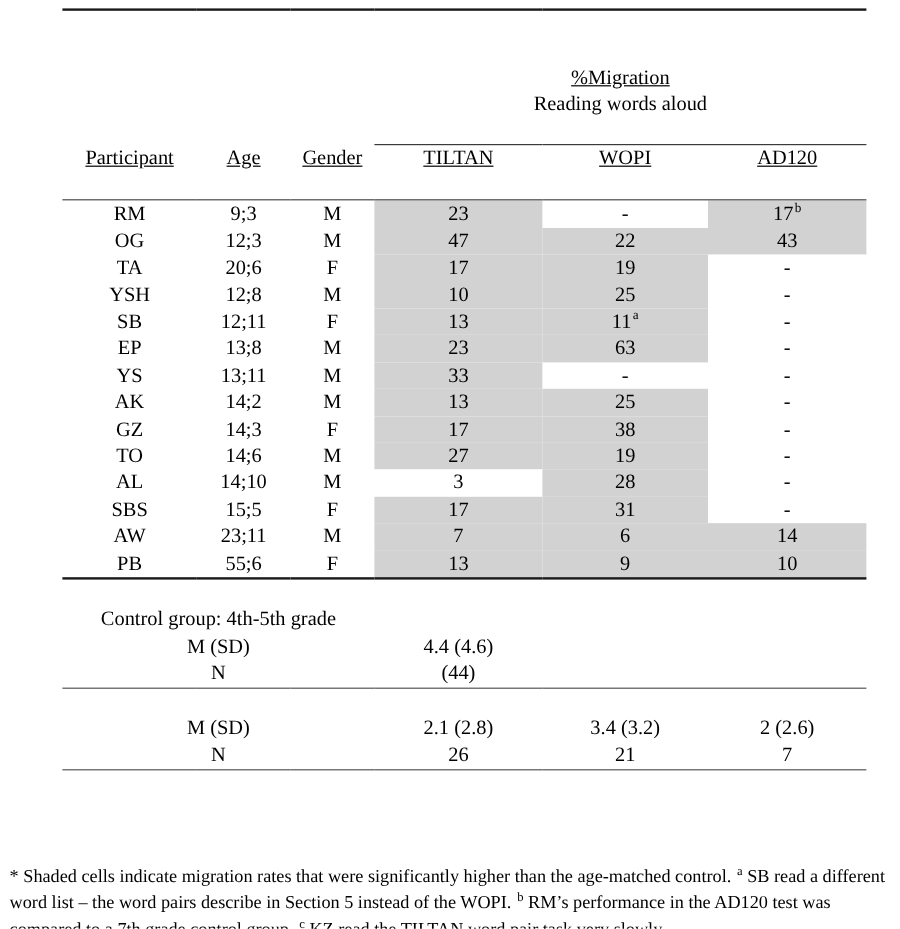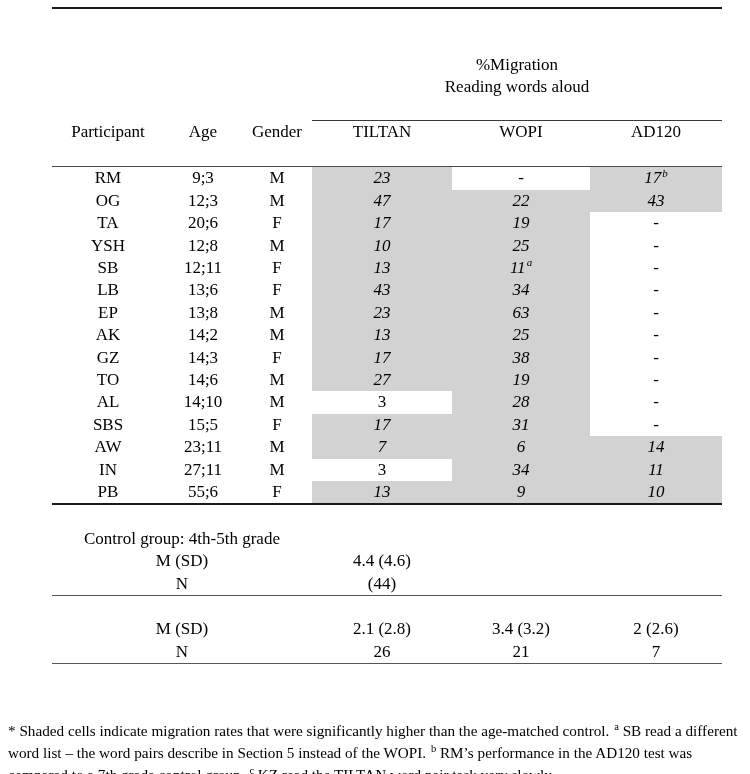--- a/index.html
+++ b/index.html
@@ -82,38 +82,40 @@
 
   .spacer-xs td { height: 4px; line-height: 4px; font-size: 0; }
 
   .grouphead {
     font-size: 17px;
     line-height: 24px;
     height: 24px;
   }
   .bold { font-weight: bold; }
 
-  .shade { background: #d2d2d2; font-style: italic; }
+  .shade { background: #d2d2d2; }
 
   .banner {
     font-size: 17.5px;
     line-height: 25px;
     height: 25px;
+    text-decoration: underline;
   }
   .banner-sub {
     font-size: 17px;
     line-height: 25px;
     height: 25px;
   }
 
   .colhead {
     font-size: 17px;
     line-height: 26px;
     height: 26px;
     padding-bottom: 2px;
+    text-decoration: underline;
   }
 
   .datarow td { height: 23.2px; line-height: 23.2px; }
 
   sup {
     font-size: 11px;
     vertical-align: super;
     line-height: 0;
     padding-left: 1px;
   }
@@ -224,33 +226,33 @@
         </tr>
         <tr class="datarow">
           <td>SB</td>
           <td>12;11</td>
           <td>F</td>
           <td class="shade">13</td>
           <td class="shade">11<sup>a</sup></td>
           <td class="">-</td>
         </tr>
         <tr class="datarow">
-          <td>LB</td>
-          <td>13;6</td>
-          <td>F</td>
-          <td class="shade">43</td>
-          <td class="shade">34</td>
-          <td class="">-</td>
-        </tr>
-        <tr class="datarow">
           <td>EP</td>
           <td>13;8</td>
           <td>M</td>
           <td class="shade">23</td>
           <td class="shade">63</td>
+          <td class="">-</td>
+        </tr>
+        <tr class="datarow">
+          <td>YS</td>
+          <td>13;11</td>
+          <td>M</td>
+          <td class="shade">33</td>
+          <td class="">-</td>
           <td class="">-</td>
         </tr>
         <tr class="datarow">
           <td>AK</td>
           <td>14;2</td>
           <td>M</td>
           <td class="shade">13</td>
           <td class="shade">25</td>
           <td class="">-</td>
         </tr>
@@ -286,28 +288,20 @@
           <td class="shade">31</td>
           <td class="">-</td>
         </tr>
         <tr class="datarow">
           <td>AW</td>
           <td>23;11</td>
           <td>M</td>
           <td class="shade">7</td>
           <td class="shade">6</td>
           <td class="shade">14</td>
-        </tr>
-        <tr class="datarow">
-          <td>IN</td>
-          <td>27;11</td>
-          <td>M</td>
-          <td class="">3</td>
-          <td class="shade">34</td>
-          <td class="shade">11</td>
         </tr>
         <tr class="datarow">
           <td>PB</td>
           <td>55;6</td>
           <td>F</td>
           <td class="shade">13</td>
           <td class="shade">9</td>
           <td class="shade">10</td>
         </tr>
         <tr class="rule-mid">

